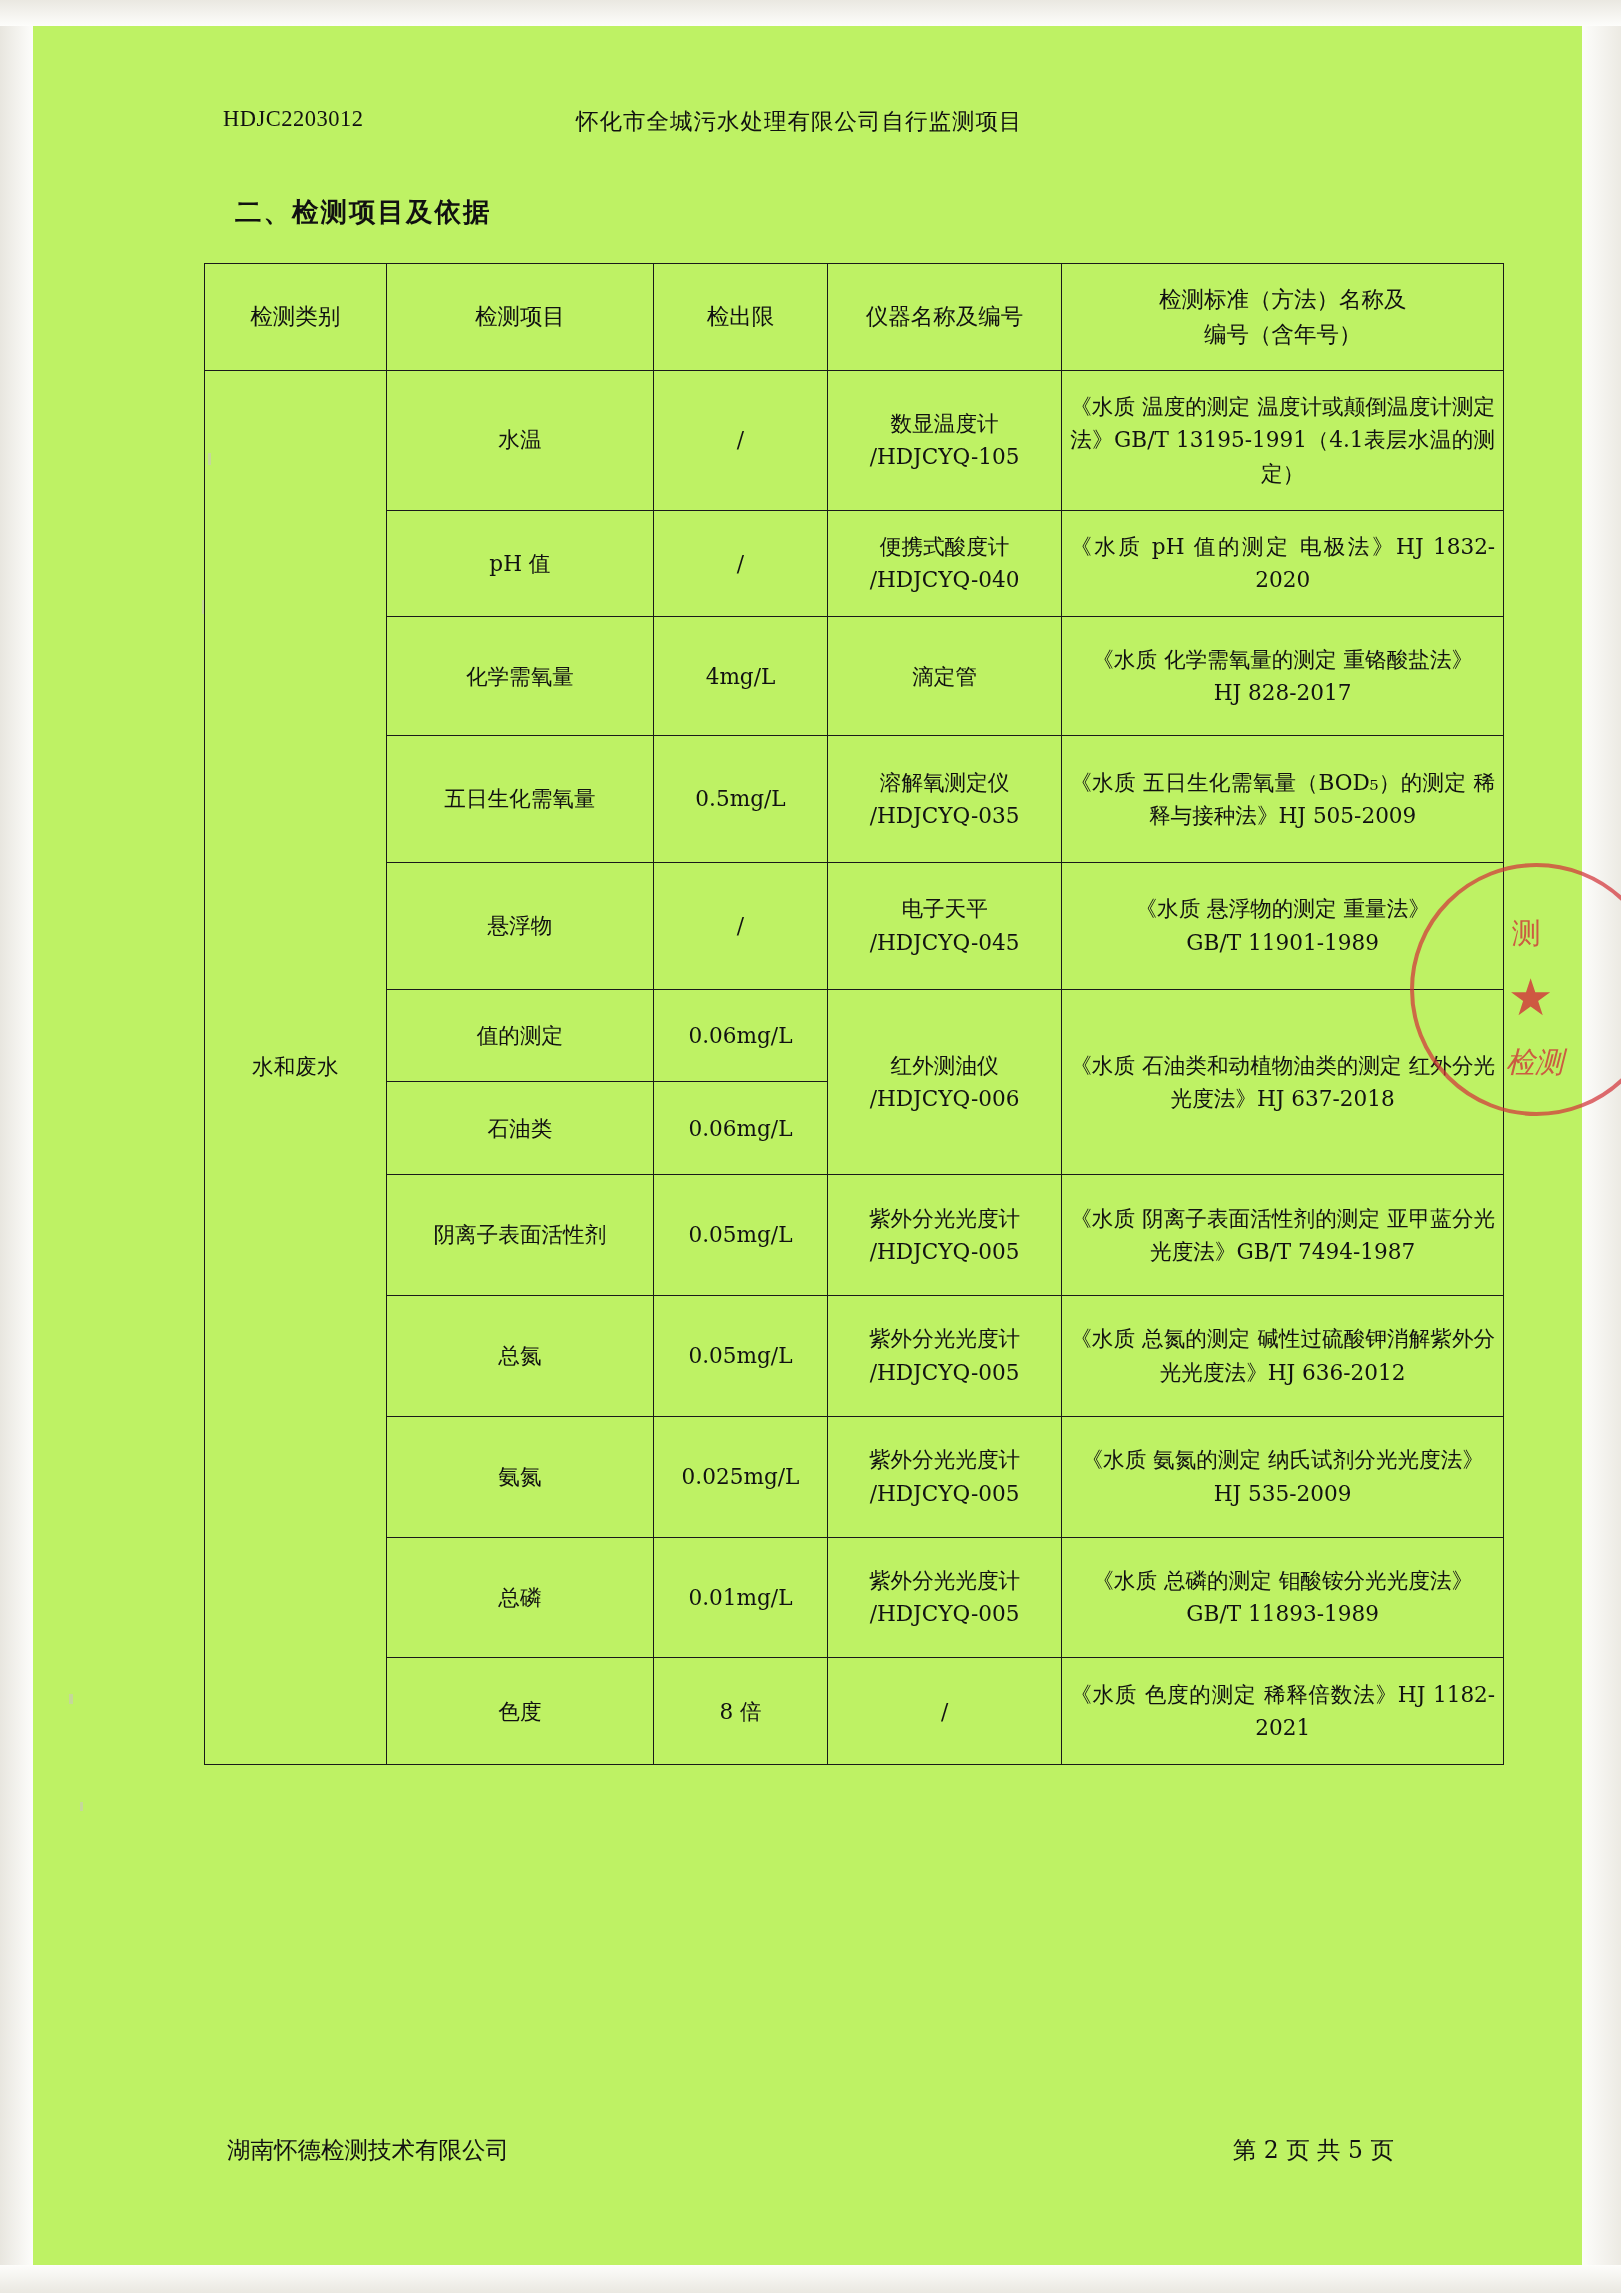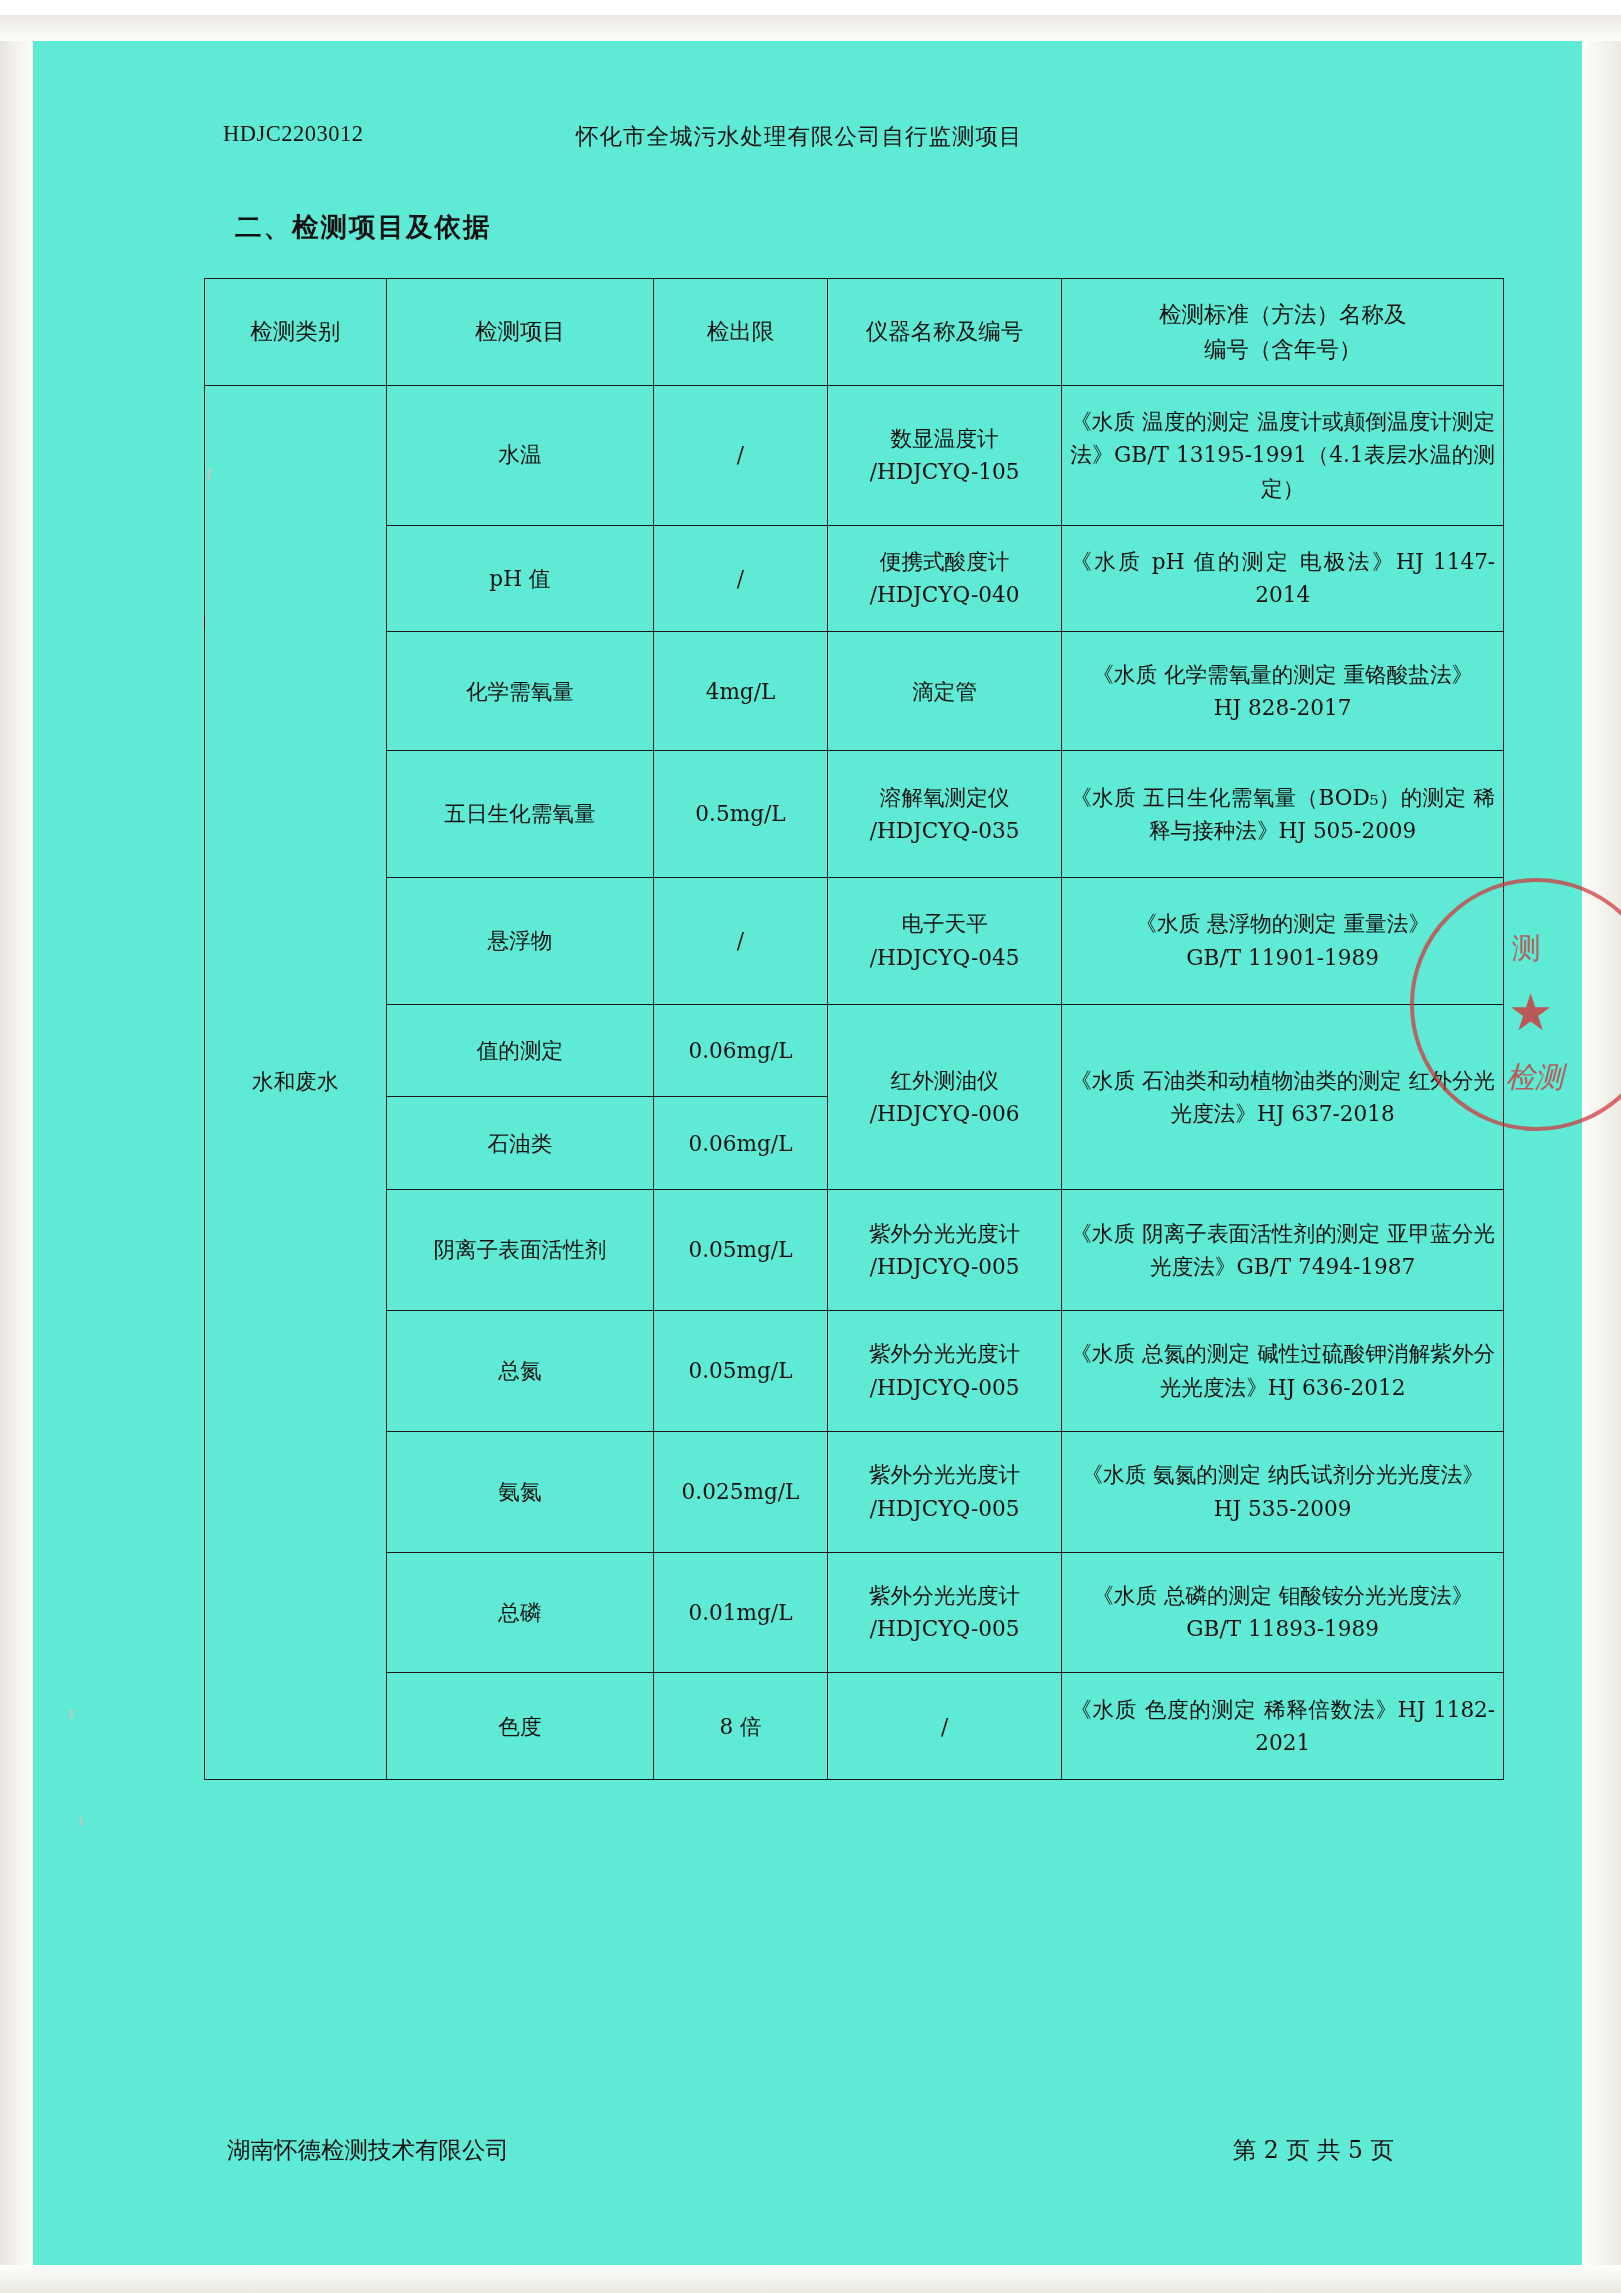--- a/index.html
+++ b/index.html
@@ -13,22 +13,21 @@
     position: relative;
     font-family: "Liberation Serif", "DejaVu Serif", serif;
     color: #111;
     overflow: hidden;
   }
 
   
   .page {
     position: absolute;
     inset: 0;
-    background: #5eead4;
-    margin-top: 15px;
+    background: #bef264;
   }
 
   .scan-edge-left {
     position: absolute;
     left: 0; top: 0; bottom: 0; width: 33px;
     background: linear-gradient(to right, #e8e6df, #fdfdfb);
   }
   .scan-edge-right {
     position: absolute;
     right: 0; top: 0; bottom: 0; width: 39px;
@@ -250,21 +249,21 @@
             <span class="cellwrap">pH 值</span>
           </td>
         <td class="c-limit numeric">
             <span class="cellwrap">/</span>
           </td>
         <td class="c-instr">
             <span class="cellwrap">便携式酸度计
 /HDJCYQ-040</span>
           </td>
         <td class="c-std std-cell">
-            <span class="cellwrap">《水质 pH 值的测定 电极法》HJ 1147-2014</span>
+            <span class="cellwrap">《水质 pH 值的测定 电极法》HJ 1832-2020</span>
           </td>
       </tr>
       <tr>
         <td class="c-item" style="height:106px">
             <span class="cellwrap">化学需氧量</span>
           </td>
         <td class="c-limit numeric">
             <span class="cellwrap">4mg/L</span>
           </td>
         <td class="c-instr">

